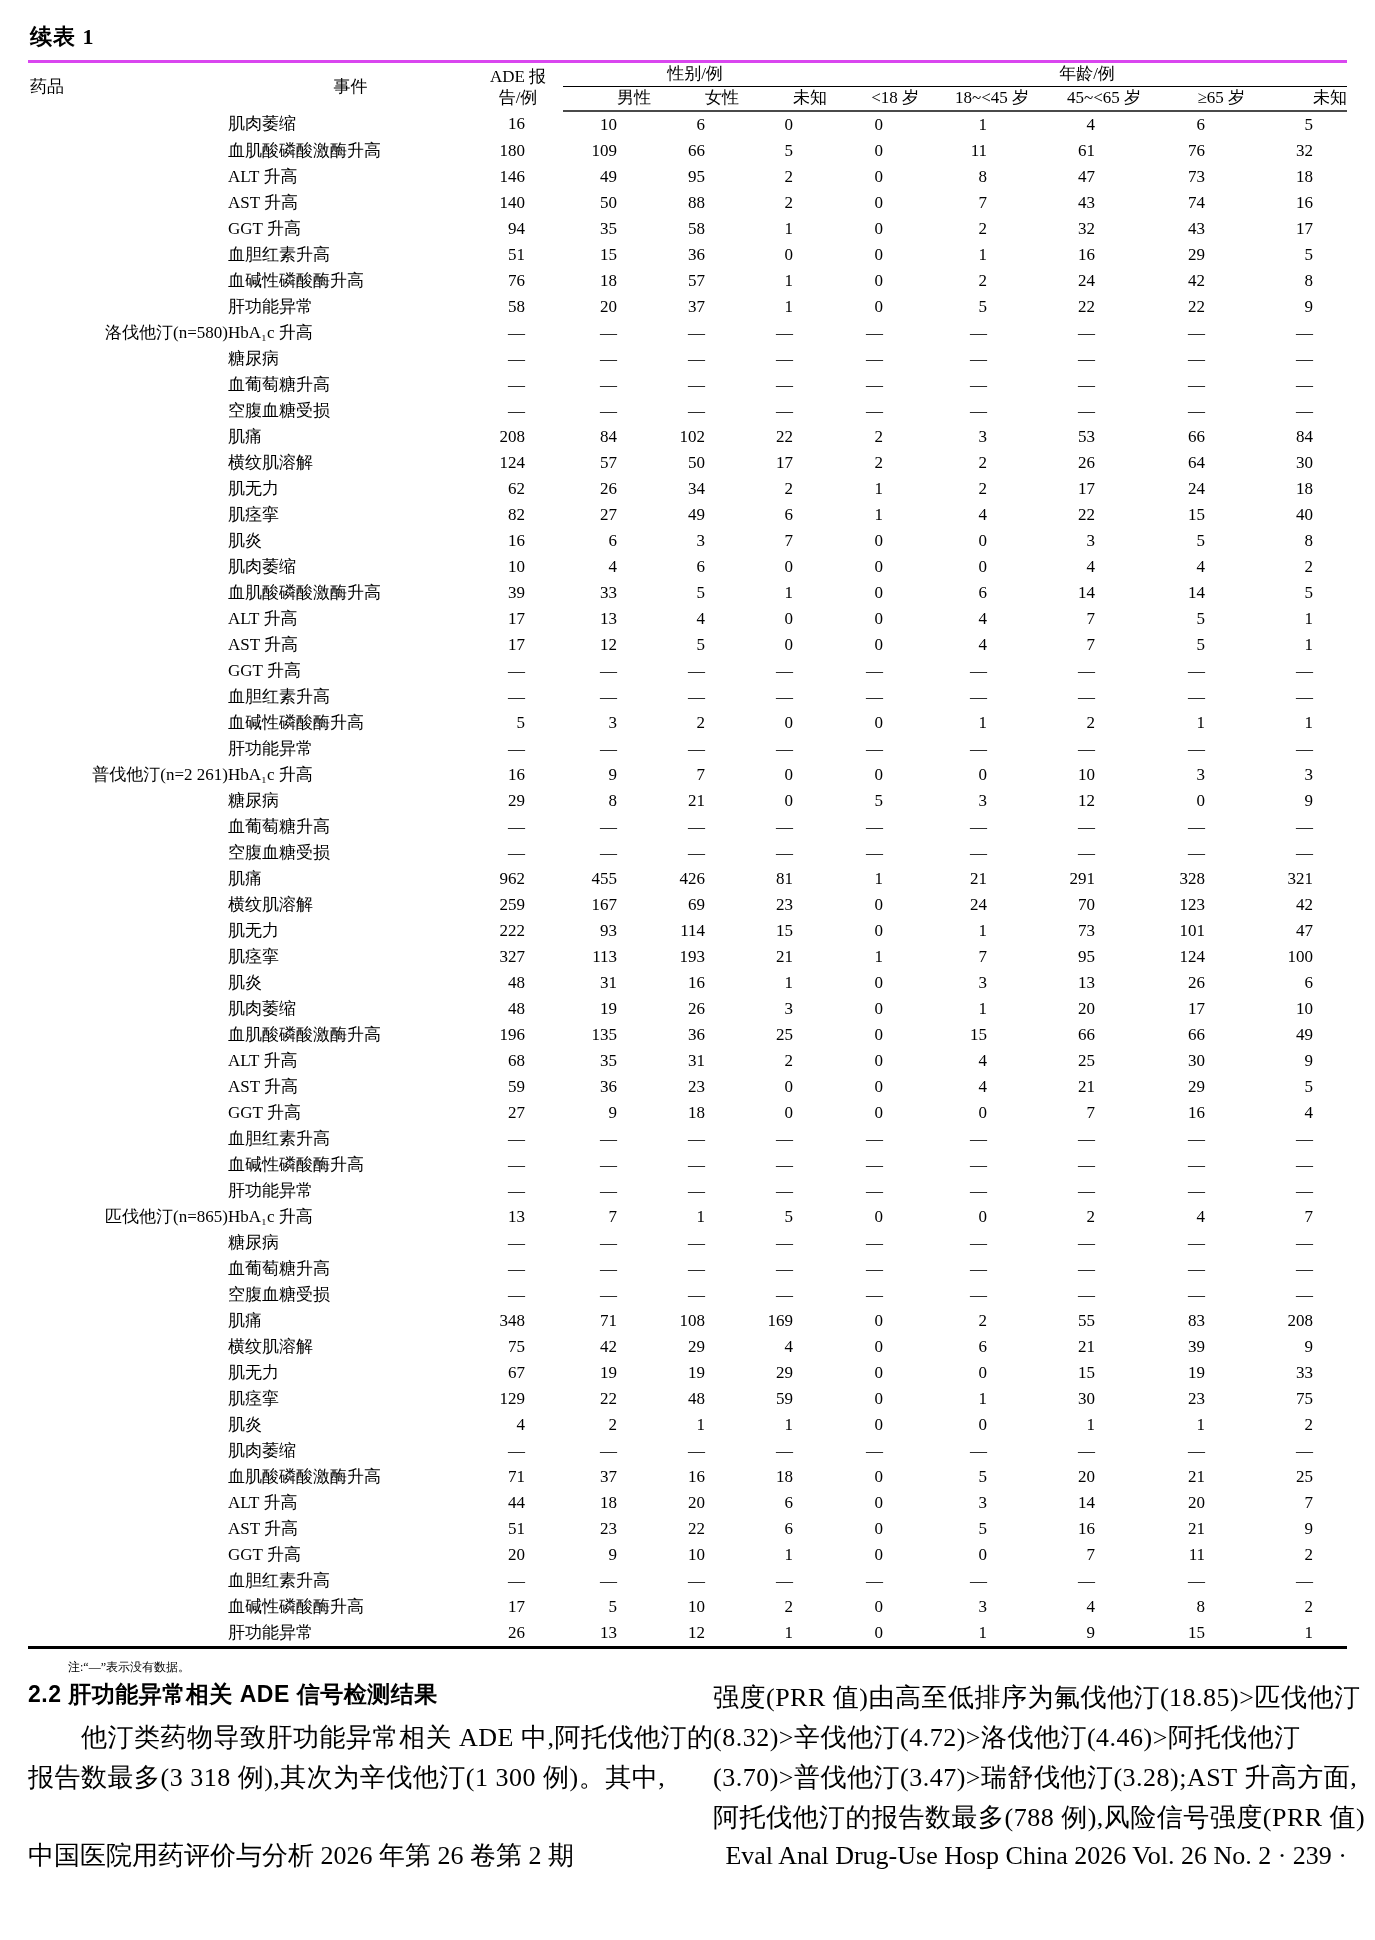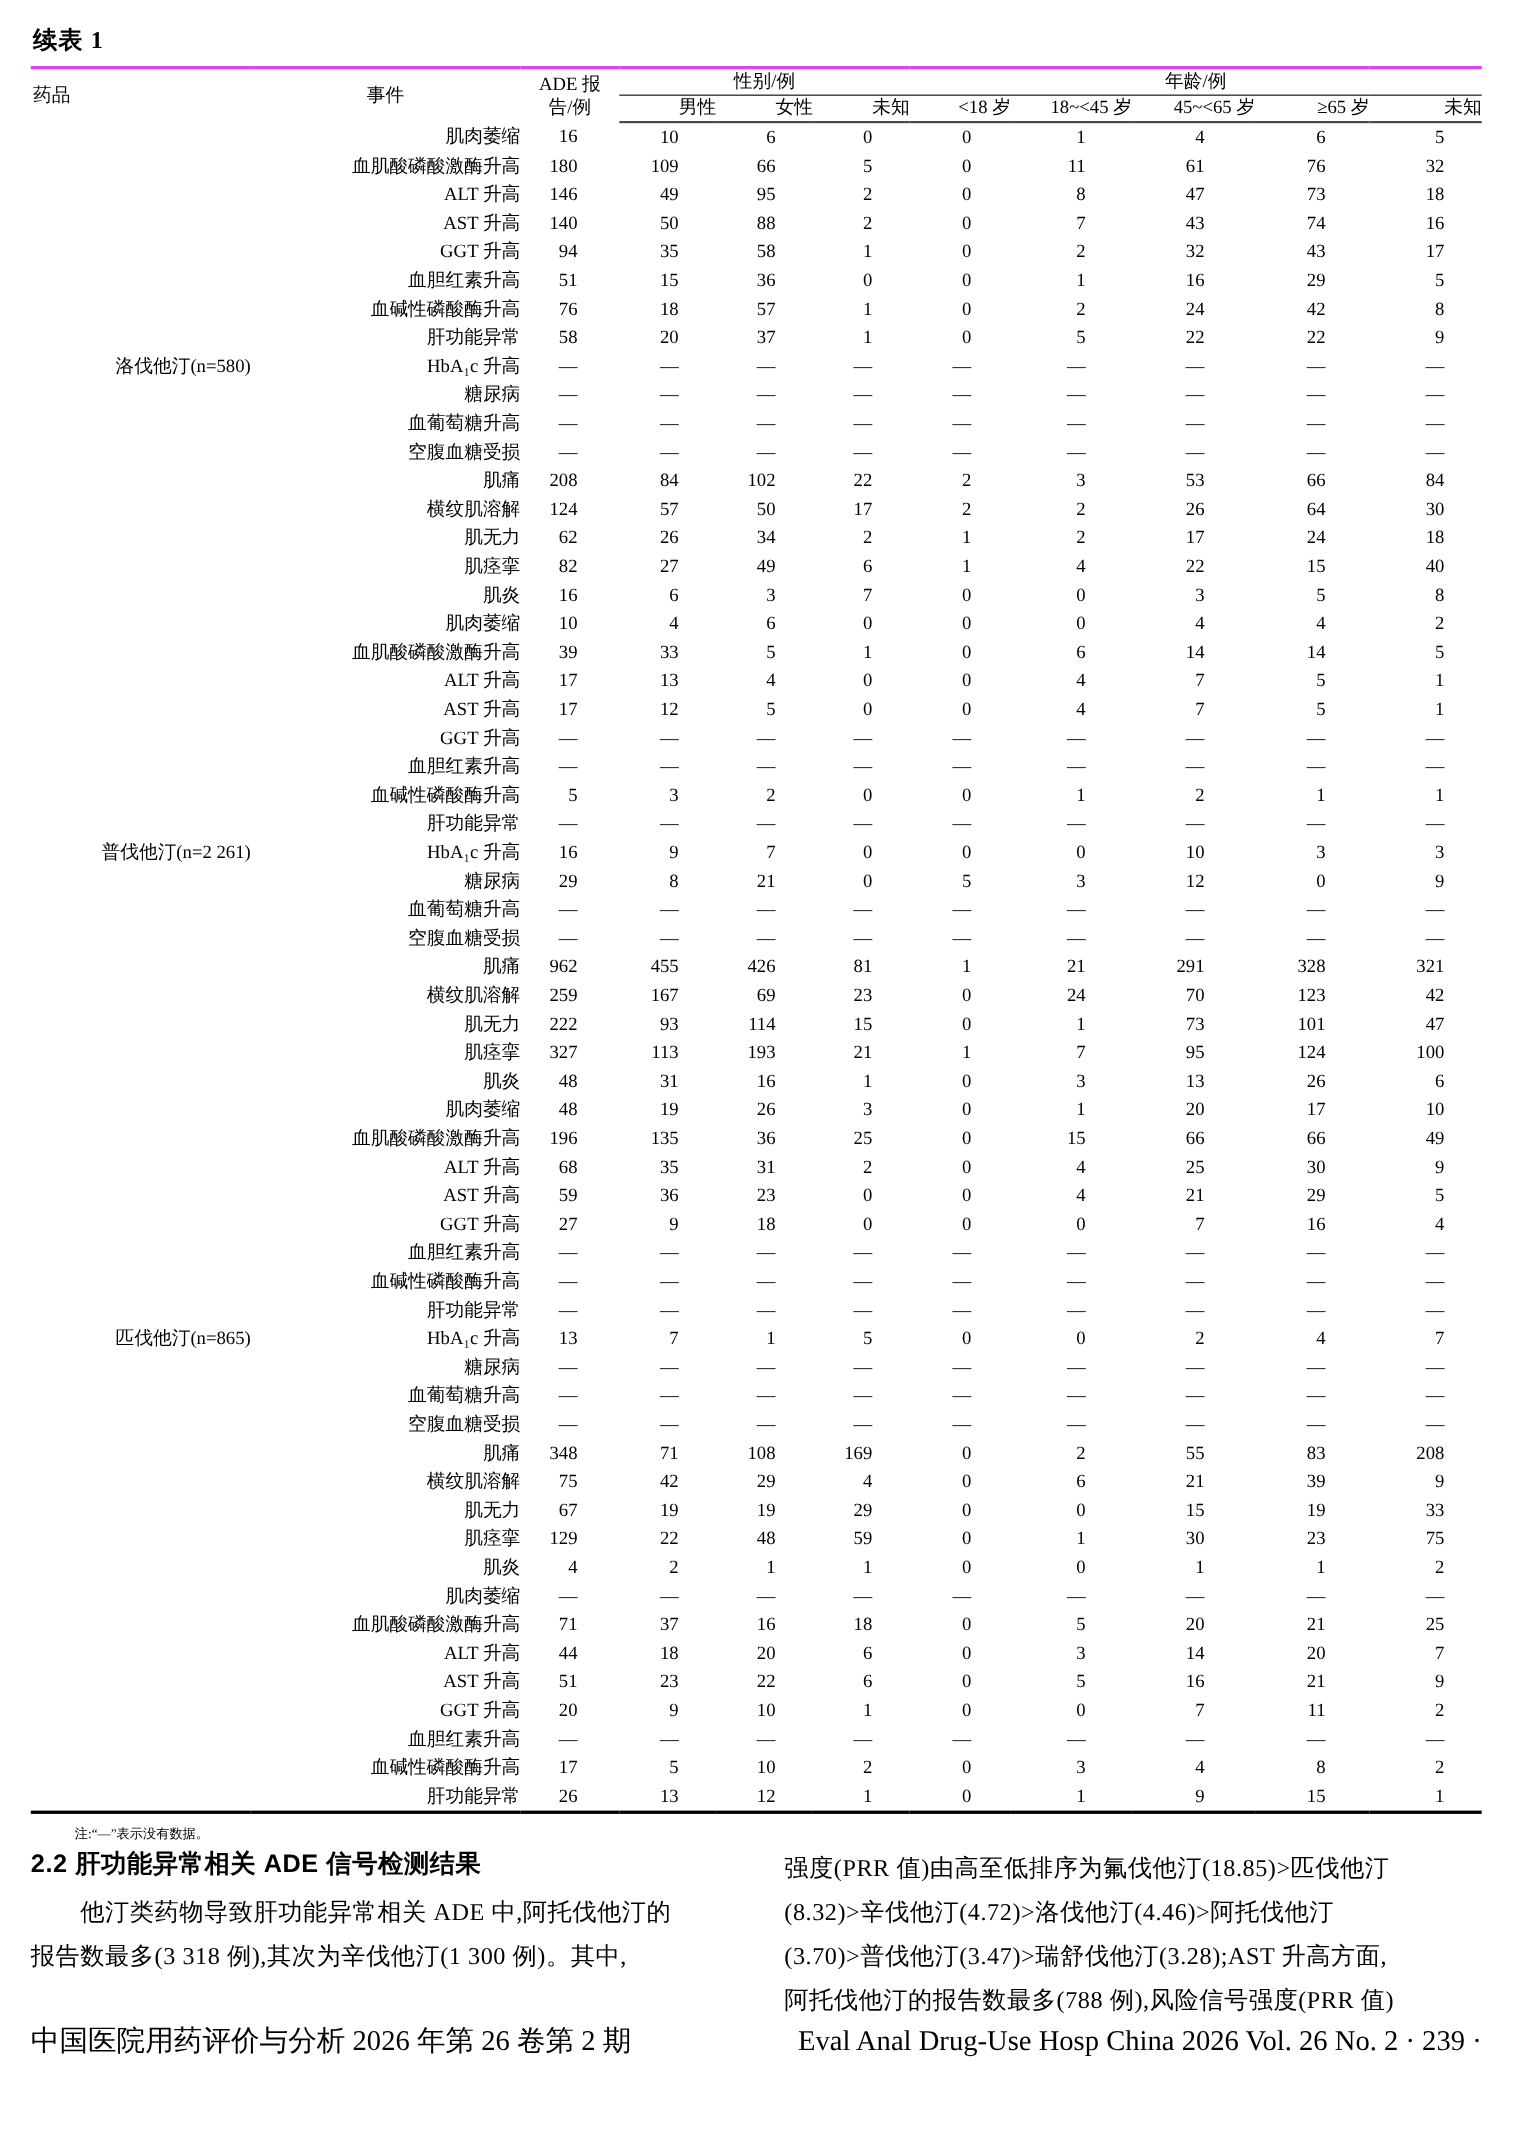--- a/index.html
+++ b/index.html
@@ -31,21 +31,21 @@
   }
   .hdr-row2 th { border-bottom: 2.5px solid #4a4a4a; height: 24px; }
   th.h-drug { text-align: left; padding-left: 2px; }
   th.h-event { text-align: center; }
   th.h-ade { text-align: center; }
   th.h-ade div { line-height: 21px; }
   th.h-group { text-align: center; border-bottom: 1px solid #000; height: 22px; padding-bottom: 1px; }
   th.h-sub { text-align: right; }
   td { height: 26px; line-height: 26px; font-size: 17px; white-space: nowrap; overflow: visible; }
   td.drug { text-align: right; padding-left: 30px; }
-  td.event { text-align: right; }
+  td.event { text-align: left; }
   td.num { text-align: right; font-variant-numeric: lining-nums; }
   td.c-ade  { padding-right: 38px; }
   td.c-g1, td.c-g2, td.c-g3 { padding-right: 34px; }
   td.c-a1 { padding-right: 36px; }
   td.c-a2 { padding-right: 42px; }
   td.c-a3 { padding-right: 46px; }
   td.c-a4 { padding-right: 40px; }
   td.c-a5 { padding-right: 34px; }
   .table-note {
     font-size: 12px;
@@ -57,21 +57,21 @@
   }
   .text-col { width: 633px; }
   .section-heading {
     font-family: "Liberation Sans", "DejaVu Sans", sans-serif;
     font-size: 23px; font-weight: bold;
     line-height: 36px;
     margin-bottom: 6px;
     letter-spacing: 0.5px;
   }
   .para div {
-    font-size: 22px;
+    font-size: 26px;
     line-height: 40px;
     letter-spacing: 0.5px;
     white-space: nowrap;
   }
   .right-col { padding-top: 2px; }
   .page-footer {
     display: flex;
     justify-content: space-between;
     align-items: baseline;
     font-size: 26px;

